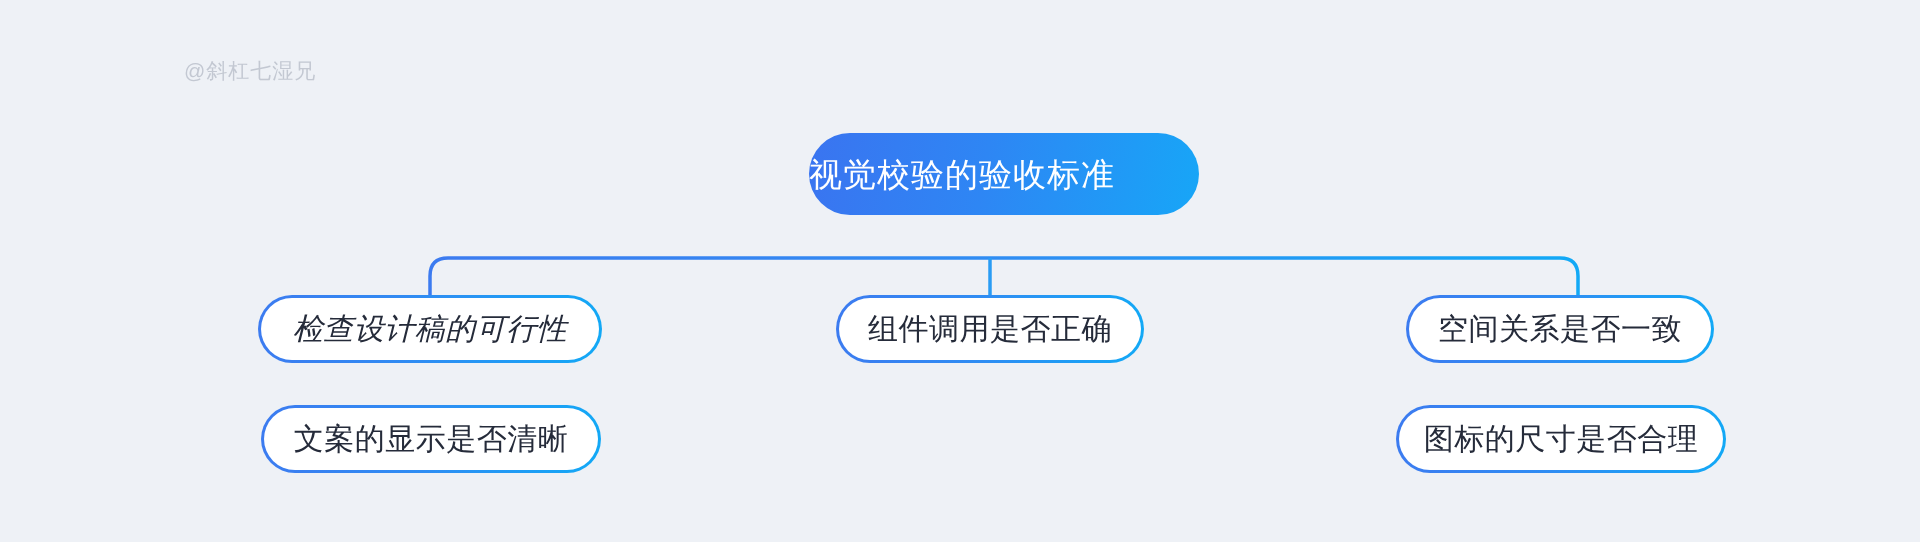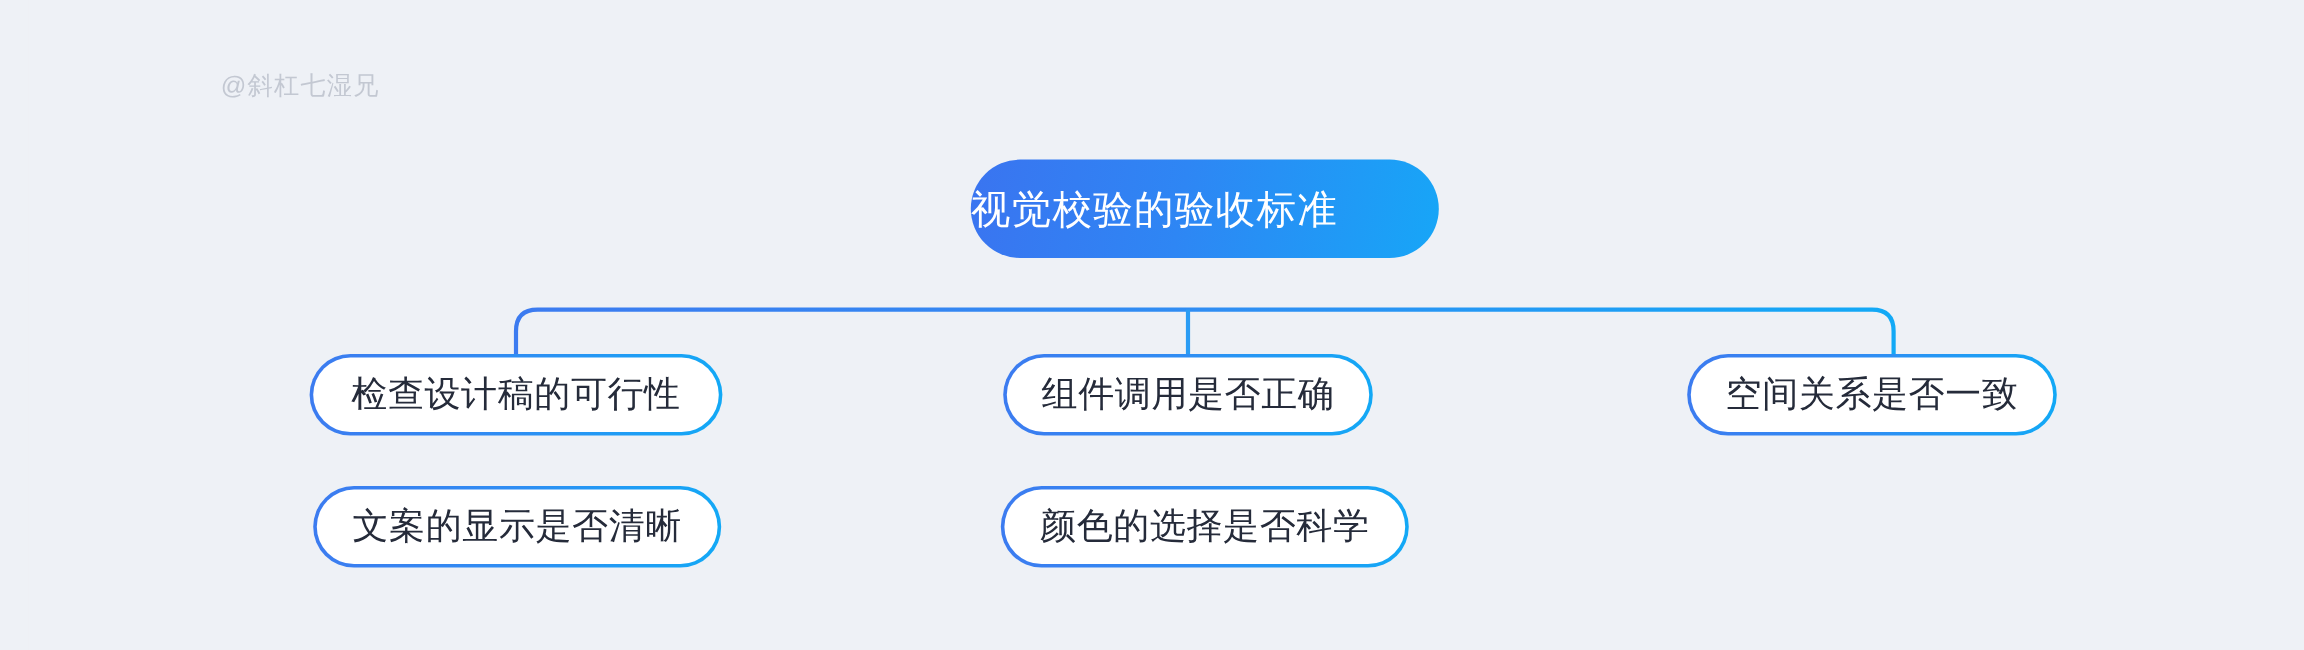--- a/index.html
+++ b/index.html
@@ -92,21 +92,21 @@
     justify-content: center;
   }
   .node-branch .node-label {
     font-size: 30px;
     letter-spacing: 0.5px;
     color: #252b3a;
     font-weight: 500;
   }
 
   
-  .pos-r1c1 { left: 234px;  top: 295px; width: 344px; }
+  .pos-r1c1 { left: 234px;  top: 295px; width: 344px; font-style: italic; }
   .pos-r1c2 { left: 812px;  top: 295px; width: 308px; }
   .pos-r1c3 { left: 1382px; top: 295px; width: 308px; }
   
   .pos-r2c1 { left: 237px;  top: 405px; width: 340px; }
   .pos-r2c2 { left: 810px;  top: 405px; width: 340px; }
   .pos-r2c3 { left: 1372px; top: 405px; width: 330px; }
 </style>
 </head>
 <body>
 
@@ -160,20 +160,20 @@
       <span class="node-label">空间关系是否一致</span>
     </div>
   </div>
 
   <div class="node node-branch pos-r2c1">
     <div class="inner">
       <span class="node-label">文案的显示是否清晰</span>
     </div>
   </div>
 
-  <div class="node node-branch pos-r2c2">
+
+  <div class="node node-branch pos-r2c3">
     <div class="inner">
-      <span class="node-label">颜色的选择是否科学</span>
+      <span class="node-label">图标的尺寸是否合理</span>
     </div>
   </div>
-
 
 </div>
 
 </body></html>

